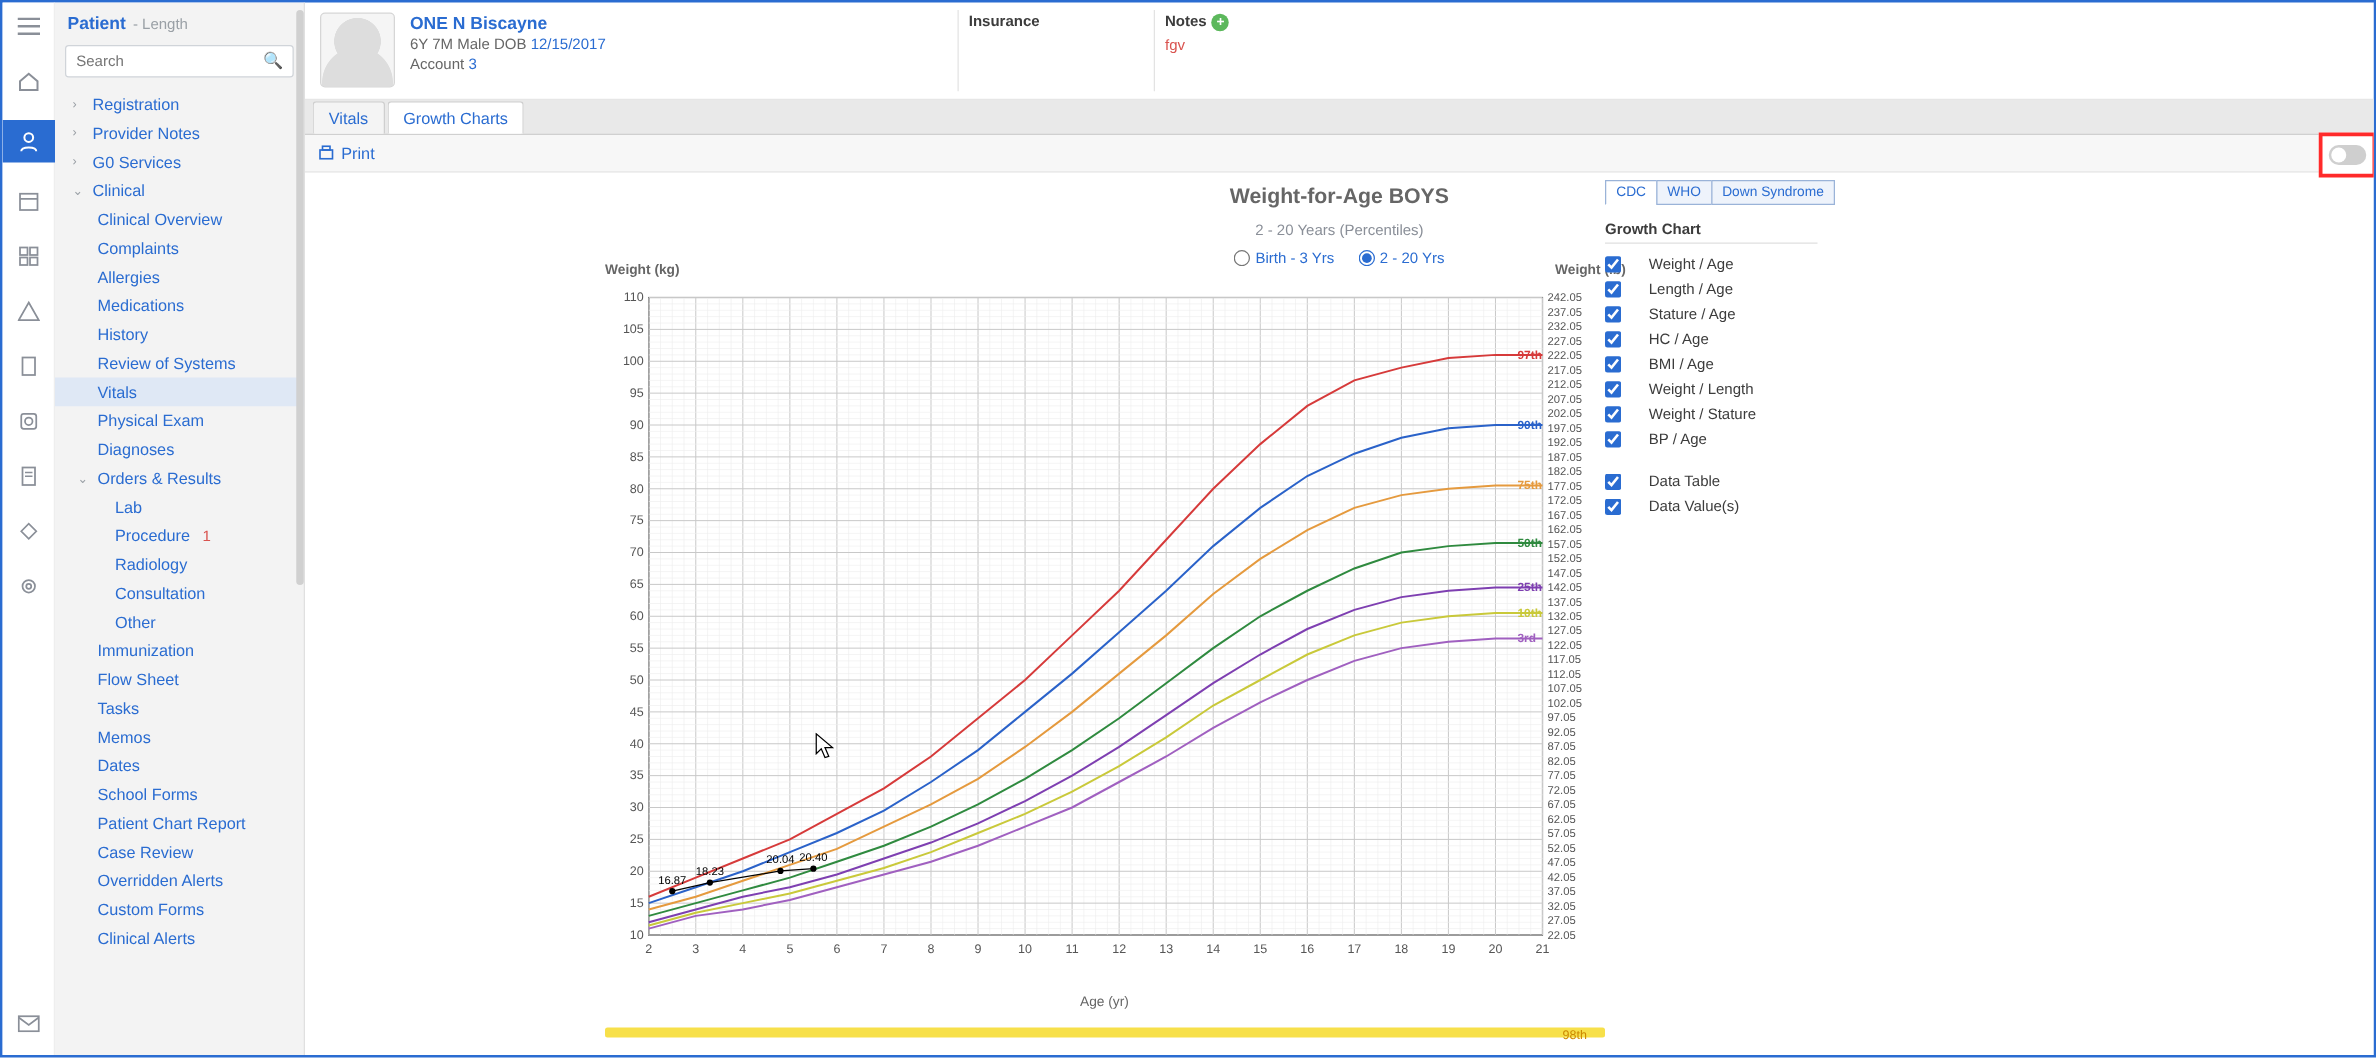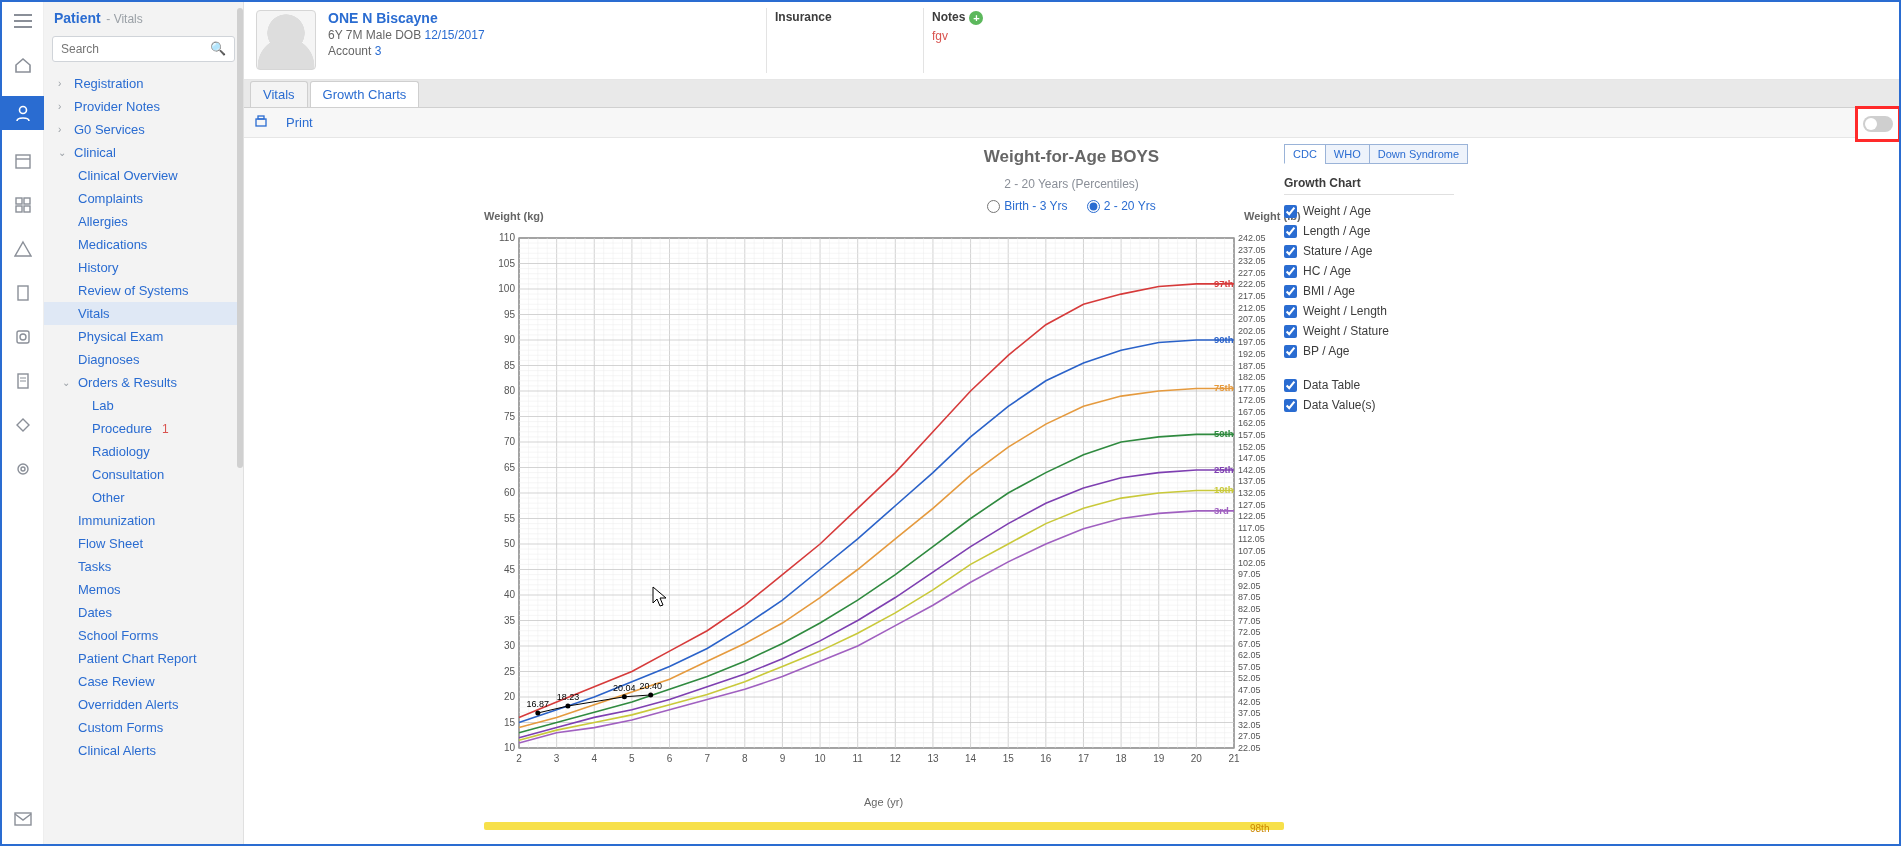--- a/index.html
+++ b/index.html
@@ -35,21 +35,21 @@
   .vline{width:1px;background:#e3e3e3;margin:6px 8px}
   .lbl{color:#3c3c3c;font-weight:600;font-size:12px}
   .notev{color:#d9534f;font-size:12px;margin-top:4px}
   .addn{display:inline-block;width:14px;height:14px;border-radius:50%;background:#5cb85c;color:#fff;text-align:center;line-height:14px;font-size:11px;margin-left:4px;vertical-align:middle}
 
   .tabbar{height:28px;background:#e9e9e9;border-bottom:1px solid #d0d0d0;display:flex;align-items:flex-end;padding:0 6px}
   .tabbar .tab{padding:5px 12px 5px;border:1px solid #cfcfcf;border-bottom:none;margin-right:2px;background:#f4f4f4;color:#2a6cd1;font-size:13px;border-radius:3px 3px 0 0;cursor:pointer}
   .tabbar .tab.active{background:#fff}
 
   .toolbar{height:30px;background:#f7f7f7;border-bottom:1px solid #e6e6e6;display:flex;align-items:center;padding:0 10px;position:relative}
-  .pbtn{display:flex;align-items:flex-start;gap:18px;color:#2a6cd1;cursor:pointer;font-size:13px}
+  .pbtn{display:flex;align-items:center;gap:5px;color:#2a6cd1;cursor:pointer;font-size:13px}
   .toggle{position:absolute;right:-2px;top:-2px;width:46px;height:36px;border:3px solid #ff2a2a;display:flex;align-items:center;justify-content:center;background:#fff}
   .tsw{width:30px;height:16px;border-radius:8px;background:#cfcfcf;position:relative}
   .tsw::after{content:"";position:absolute;left:2px;top:2px;width:12px;height:12px;background:#fff;border-radius:50%}
 
   .chartwrap{position:absolute;left:0;top:136px;right:0;bottom:0;overflow:hidden}
   .ctitle{text-align:center;color:#666;font-size:17px;font-weight:600;margin-top:9px}
   .csub{text-align:center;color:#8a8f98;font-size:12px;margin-top:10px}
   .radios{text-align:center;margin-top:8px;color:#2a6cd1;font-size:12px}
   .radios label{margin:0 8px;display:inline-flex;align-items:center;gap:4px}
   .radios input{accent-color:#2a6cd1}
@@ -58,21 +58,21 @@
   .axlabel-l{position:absolute;left:240px;top:72px;font-size:11px;color:#666;font-weight:600}
   .axlabel-r{position:absolute;left:1000px;top:72px;font-size:11px;color:#666;font-weight:600}
   .axlabel-b{position:absolute;left:620px;top:658px;font-size:11px;color:#666}
   svg.grid{width:800px;height:560px}
 
   .source-tabs{position:absolute;left:1040px;top:6px;display:flex;font-size:11px}
   .source-tabs .st{border:1px solid #9ab3d8;padding:3px 8px;background:#eef3fb;color:#2a6cd1;margin-right:-1px;cursor:pointer}
   .source-tabs .st.active{background:#fff;border-bottom:1px solid #fff}
   .side-opts{position:absolute;left:1040px;top:34px;width:170px}
   .side-opts .hdr{font-weight:600;color:#3c3c3c;font-size:12px;padding:4px 0;border-bottom:1px solid #e0e0e0;margin-bottom:6px}
-  .side-opts label{display:flex;align-items:center;gap:6px;font-size:12px;color:#3c3c3c;padding:3px 0}
+  .side-opts label{display:flex;align-items:center;gap:22px;font-size:12px;color:#3c3c3c;padding:3px 0}
   .side-opts input{accent-color:#2a6cd1}
   .side-opts .gap{height:14px}
 
   .footbar{position:absolute;left:240px;bottom:14px;width:800px;height:8px;background:#f7e04a;border-radius:2px}
   .thlbl{position:absolute;font-size:10px;font-weight:400;color:#cc8800;left:1006px;bottom:10px}
   .credit{position:absolute;left:240px;bottom:0;width:800px;text-align:center;font-size:9px;color:#7a6a00;background:#fff06a;padding:1px 0}
   .cursor{position:absolute;pointer-events:none}
 </style>
 </head>
 <body>
@@ -146,21 +146,21 @@
         <rect x="1" y="1" width="16" height="12" fill="none" stroke="#8a8f98" stroke-width="1.4"></rect>
         <path d="M1 2l8 6 8-6" fill="none" stroke="#8a8f98" stroke-width="1.4"></path>
       </svg>
     </div>
 </div>
 
 <div class="sidebar">
   <div class="scroll-line"></div>
   <div class="side-hdr">
     <span class="t1">Patient</span>
-    <span class="t2">- Vitals</span>
+    <span class="t2">- Length</span>
   </div>
   <div class="searchwrap">
     <input placeholder="Search" style="">
     <span class="sicon">🔍</span>
   </div>
   <div class="tree">
     <div class="tree-item">
         <span class="caret">›</span>
         <span>Registration</span>
       </div>

